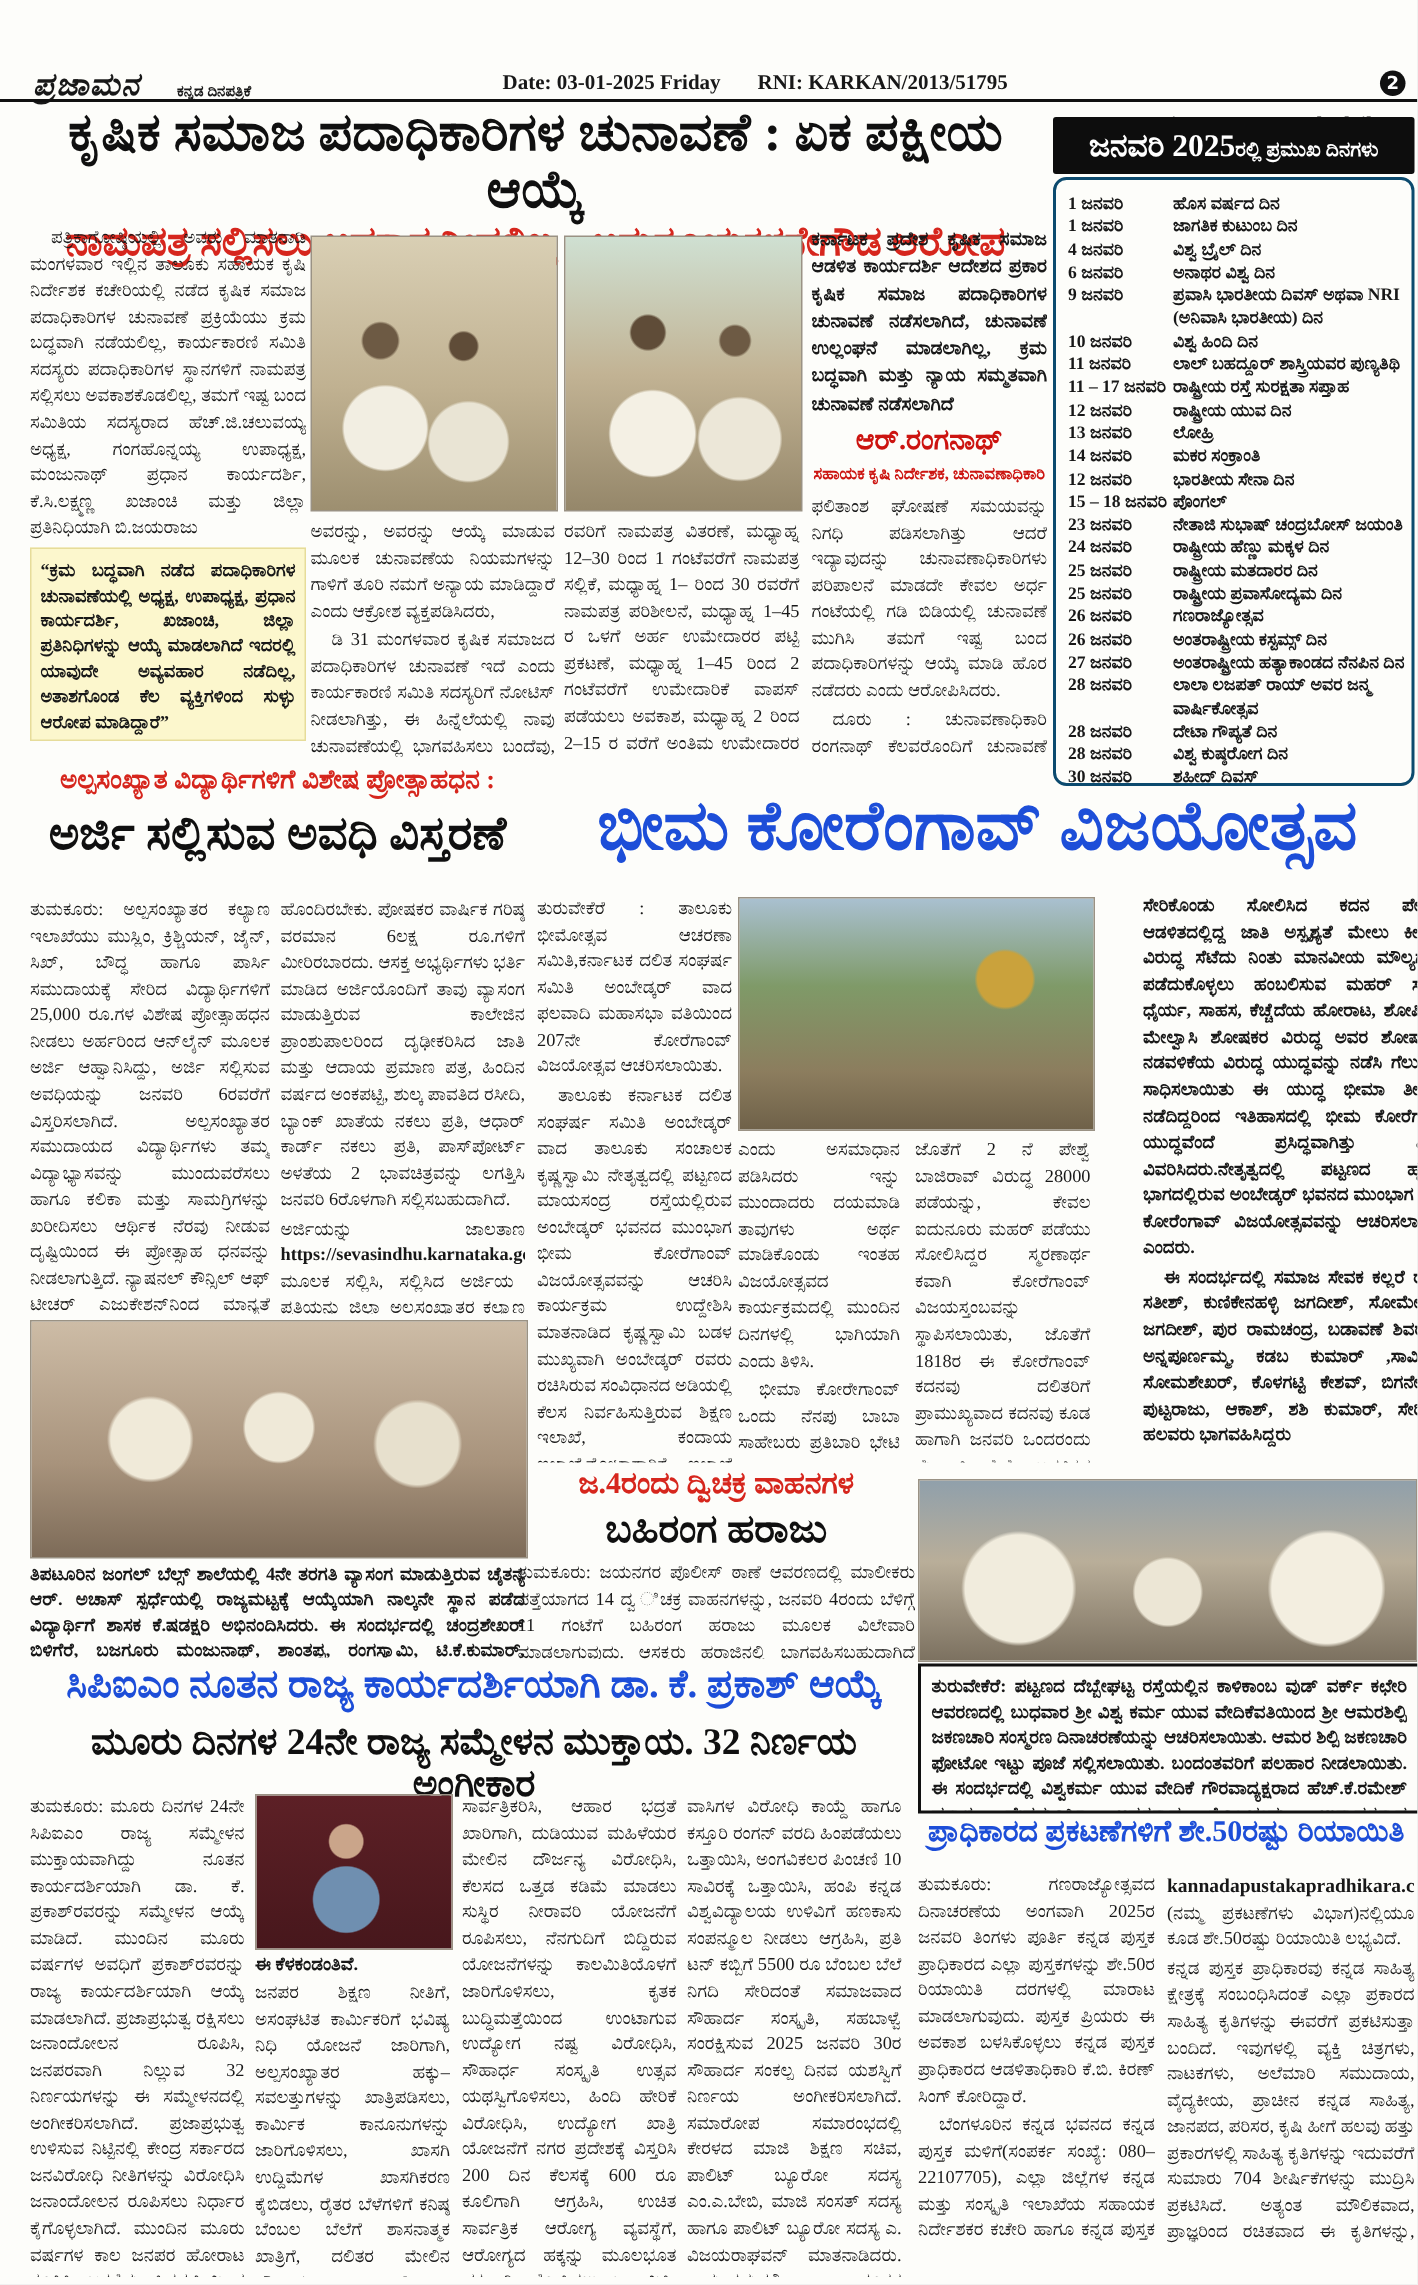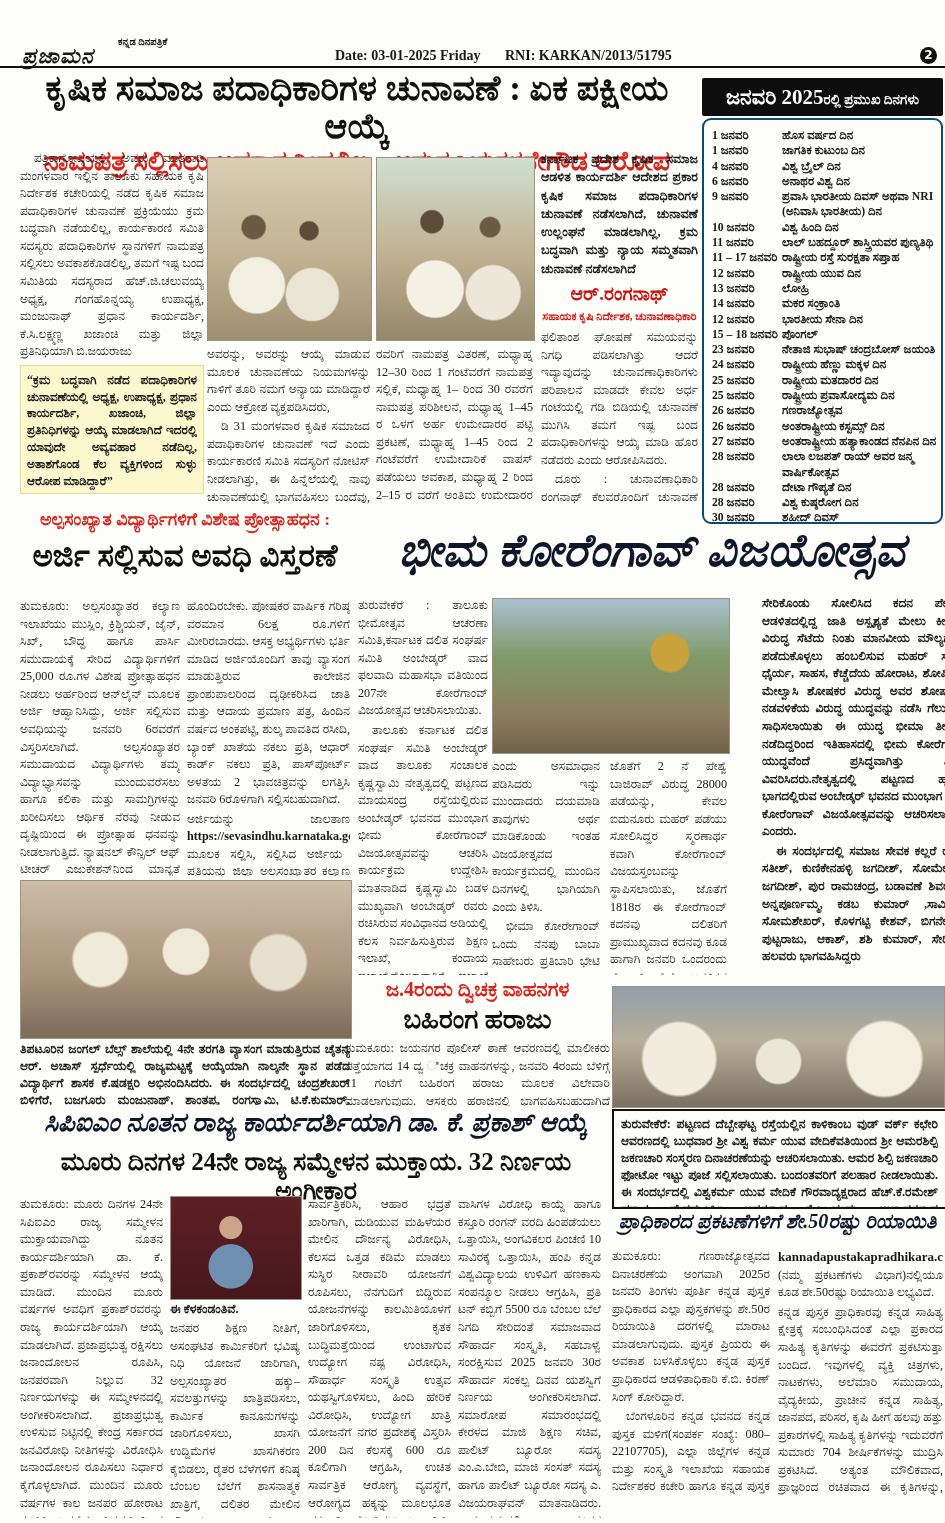--- a/index.html
+++ b/index.html
@@ -12,21 +12,21 @@
   .mast-item{font-size:14px;font-weight:bold;}
   .page-badge{width:17px;height:17px;border-radius:50%;background:#111;color:#fff;
       font-size:12px;font-weight:bold;text-align:center;line-height:17px;
       font-family:"DejaVu Sans",sans-serif;}
   .mast-rule{height:2px;background:#111;}
   
   .h-lead{font-size:35px;font-weight:800;text-align:center;line-height:38px;color:#101010;}
   .h-sub-red{font-size:27px;font-weight:800;text-align:center;color:#d6261d;margin-top:36px;}
   .kicker-red{font-weight:800;text-align:center;color:#d6261d;}
   .h-black{font-weight:800;text-align:center;color:#101010;}
-  .h-big-red{font-weight:800;text-align:center;color:#0f172a;font-style:italic;}
+  .h-big-red{font-weight:800;text-align:center;color:#1d4ed8;}
   
   .col{font-size:12.2px;line-height:1.44;text-align:justify;overflow:hidden;}
   .col p{margin:0 0 2px 0;}
   .col p.ind{text-indent:14px;}
   .bold{font-weight:bold;}
   .red{color:#cc1410;}
   .center{text-align:center;}
   .caption{font-size:12.3px;font-weight:bold;line-height:1.38;text-align:justify;}
   
   .side-title{background:#0d0d0d;color:#fff;text-align:center;padding:7px 2px 6px;
@@ -74,21 +74,21 @@
      linear-gradient(180deg,#90a0ab 0%,#b9ae99 45%,#7c7160 100%);}
   .cap-box{border:2px solid #111;padding:5px 7px;background:#fdfdfa;}
   .url{font-family:"Liberation Serif",serif;font-weight:bold;}
 </style>
 </head>
 <body>
 
 <div id="page">
 
   <div class="abs logo" style="left:22px;top:44px;">ಪ್ರಜಾಮನ</div>
-  <div class="abs logo-sub" style="left:118px;top:36px;">ಕನ್ನಡ ದಿನಪತ್ರಿಕೆ</div>
+  <div class="abs logo-sub" style="left:118px;top:56px;">ಕನ್ನಡ ದಿನಪತ್ರಿಕೆ</div>
   <div class="abs mast-item" style="left:335px;top:48px;">Date: 03-01-2025 Friday</div>
   <div class="abs mast-item" style="left:505px;top:48px;">RNI: KARKAN/2013/51795</div>
   <div class="abs mast-item" style="left:758px;top:48px;margin-top:28px;">Praja Mana Kannada daily</div>
   <div class="abs page-badge" style="left:920px;top:47px;">2</div>
   <div class="abs mast-rule" style="left:0;top:66px;width:945px;"></div>
 
   <div class="abs h-lead" style="left:12px;top:70px;width:690px;">ಕೃಷಿಕ ಸಮಾಜ ಪದಾಧಿಕಾರಿಗಳ ಚುನಾವಣೆ : ಏಕ ಪಕ್ಷೀಯ ಆಯ್ಕೆ</div>
   <div class="abs h-sub-red" style="left:12px;top:110px;width:690px;">ನಾಮಪತ್ರ ಸಲ್ಲಿಸಲು ಅವಕಾಶ ನೀಡಲಿಲ್ಲ : ಅನುಸೂಯಕಳಸೇಗೌಡ ಆರೋಪ</div>
 
   <div class="abs" style="left:702px;top:78px;width:241px;">

